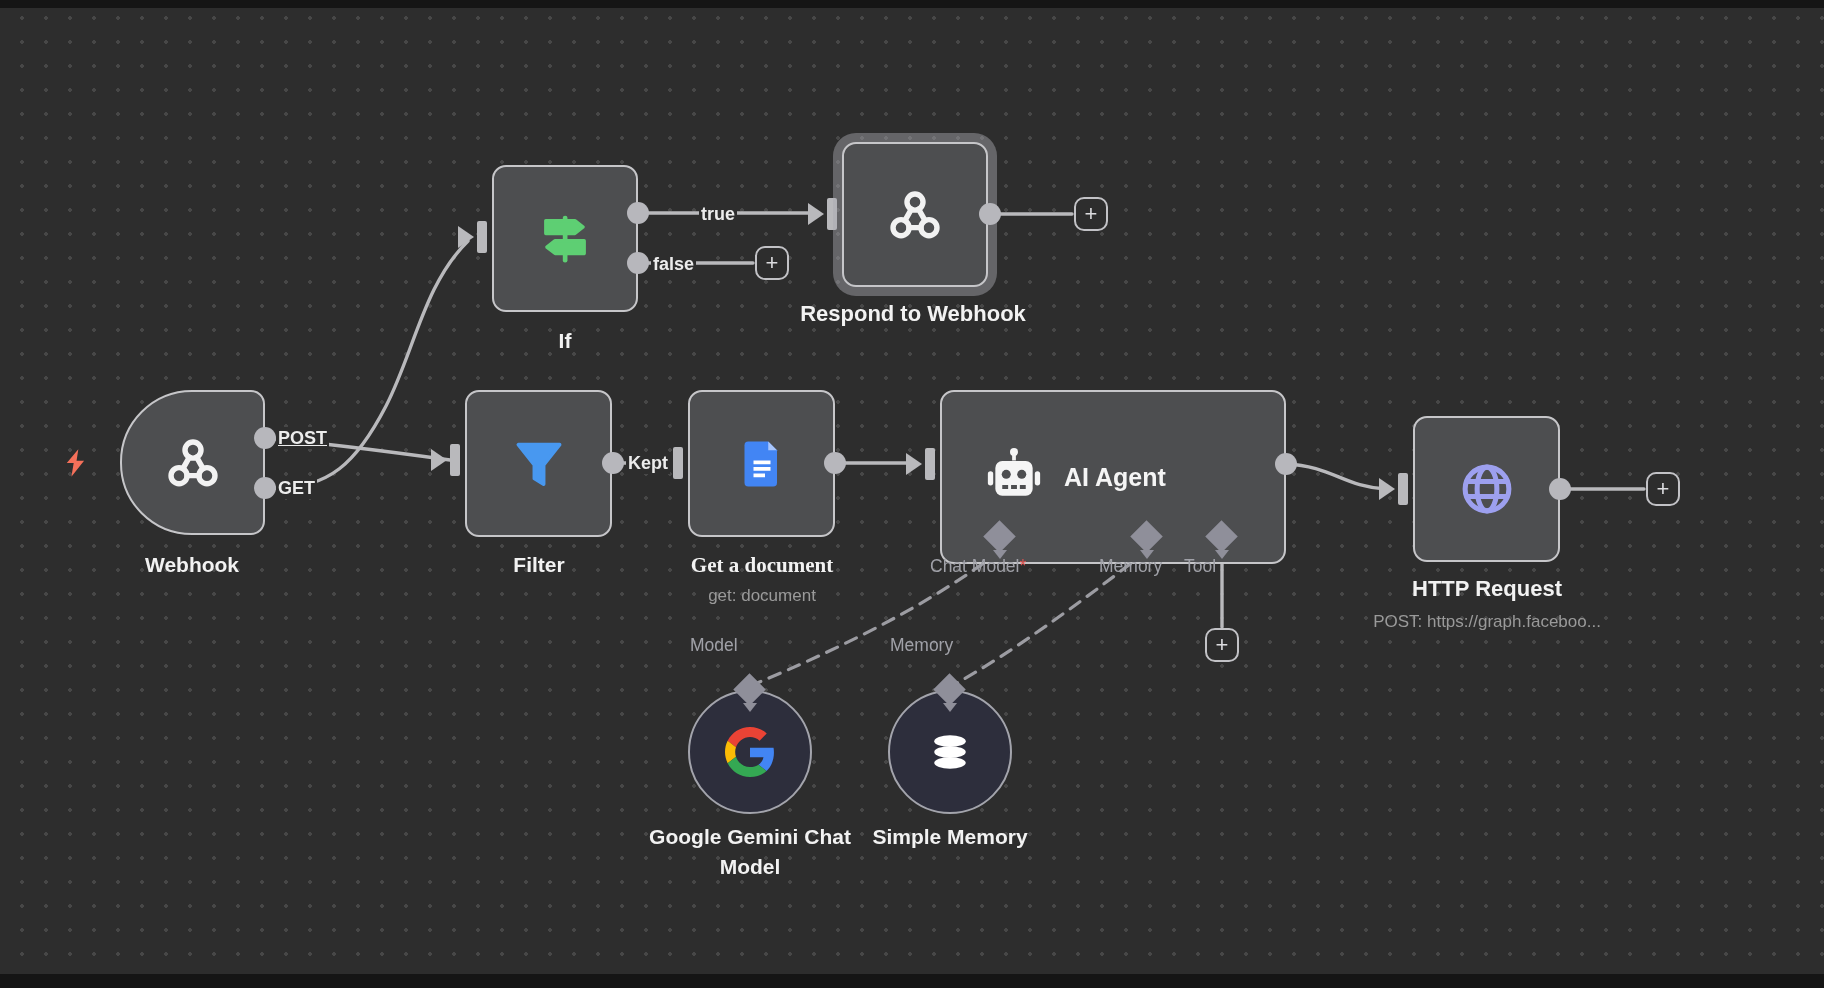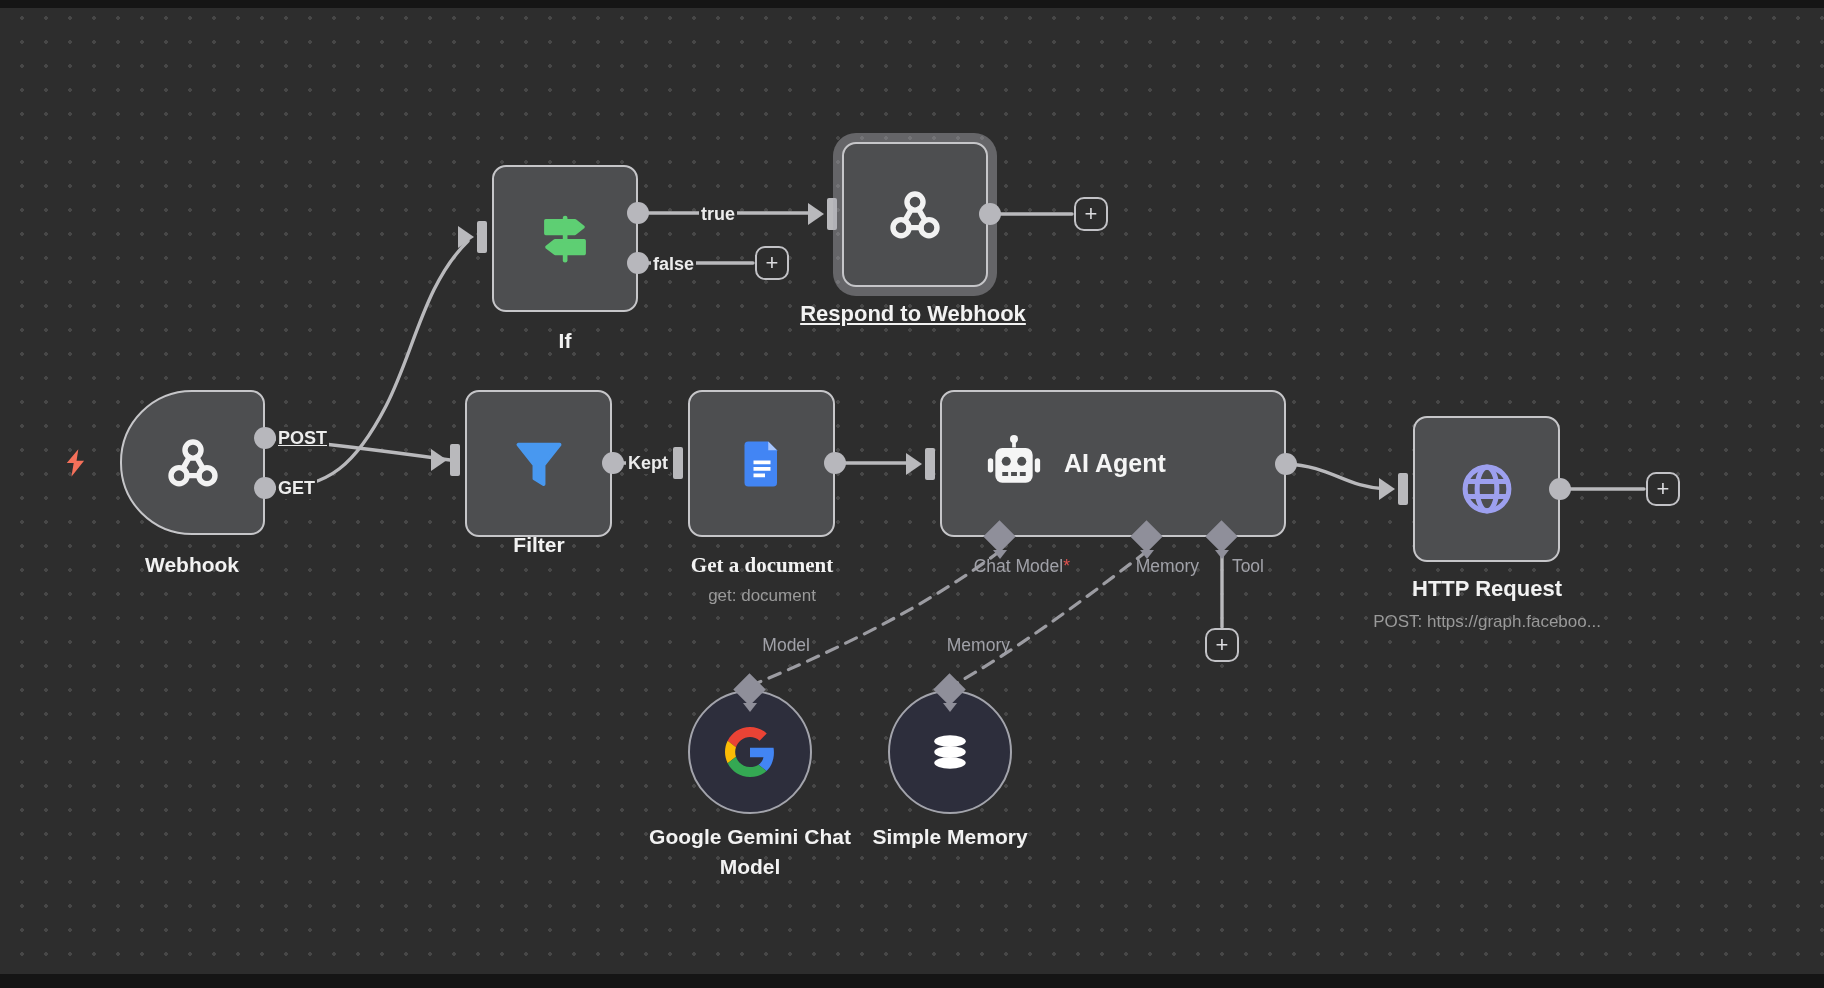--- a/index.html
+++ b/index.html
@@ -23,21 +23,21 @@
     text-align:center;line-height:30px;
   }
   .sublabel{position:absolute;z-index:3;color:#9a9a9a;font-weight:400;font-size:17px;text-align:center;}
   .wlabel{
     position:absolute;z-index:4;color:#ececec;font-weight:600;font-size:18px;
     background:#2d2d2d;padding:0 2px;line-height:22px;
   }
   .port-circle{position:absolute;z-index:3;width:22px;height:22px;border-radius:50%;background:#b7b7bc;}
   .diamond{position:absolute;z-index:3;width:23px;height:23px;background:#8f8f9a;transform:rotate(45deg);}
   .diamond-arrow{position:absolute;z-index:3;width:0;height:0;border-left:7px solid transparent;border-right:7px solid transparent;border-top:9px solid #8f8f9a;}
-  .plabel{position:absolute;z-index:3;color:#a0a1a8;font-weight:500;font-size:17.5px;text-align:right;}
+  .plabel{position:absolute;z-index:3;color:#a0a1a8;font-weight:500;font-size:17.5px;text-align:left;}
   .req{color:#e0524f;}
   .plus{
     position:absolute;z-index:3;width:34px;height:34px;box-sizing:border-box;
     border:2.5px solid #c2c2c6;border-radius:10px;background:#2d2d2d;
     color:#dcdcdf;font-size:22px;font-weight:400;line-height:29px;text-align:center;
   }
   .subnode{
     position:absolute;z-index:2;width:124px;height:124px;border-radius:50%;
     background:#2d2e3c;border:2.5px solid #a3a4ac;box-sizing:border-box;
     display:flex;align-items:center;justify-content:center;
@@ -125,45 +125,45 @@
       <circle cx="12" cy="7" r="3.1"></circle>
         <circle cx="6.6" cy="16.9" r="3.1"></circle>
         <circle cx="17.4" cy="16.9" r="3.1"></circle>
       <path d="M10.6 9.7 L8.1 14.2"></path>
         <path d="M13.4 9.7 L15.9 14.2"></path>
         <path d="M9.7 16.9 L14.3 16.9"></path>
     </svg>
   </div>
   <div class="port-circle" style="left:979px;top:203px;"></div>
   <div class="plus" style="left:1074px;top:197px;">+</div>
-  <div class="nlabel" style="left:763px;top:299px;width:300px;font-size:22px;text-decoration:underline;">Respond to Webhook</div>
+  <div class="nlabel" style="left:763px;top:299px;width:300px;font-size:22px;">Respond to Webhook</div>
 
   <div class="node" style="left:465px;top:390px;width:147px;height:147px;">
     <svg width="62" height="62" viewBox="0 0 24 24">
       <polygon points="4,4.5 20,4.5 13.8,12.3 13.8,19.8 10.2,17.6 10.2,12.3" fill="#4898f0" stroke="#4898f0" stroke-width="1.4" stroke-linejoin="round"></polygon>
     </svg>
   </div>
   <div class="port-circle" style="left:602px;top:452px;"></div>
   <div class="wlabel" style="left:626px;top:452px;">Kept</div>
-  <div class="nlabel" style="left:439px;top:530px;width:200px;">Filter</div>
+  <div class="nlabel" style="left:439px;top:550px;width:200px;">Filter</div>
 
   <div class="node" style="left:688px;top:390px;width:147px;height:147px;">
     <svg width="60" height="60" viewBox="0 0 24 24">
       <path d="M6.5 3 h8 l3.5 3.5 v13 a1.5 1.5 0 0 1 -1.5 1.5 h-10 a1.5 1.5 0 0 1 -1.5 -1.5 v-15 a1.5 1.5 0 0 1 1.5 -1.5 z" fill="#4285f4"></path>
       <polygon points="14.5,3 18,6.5 14.5,6.5" fill="#a9c6fb"></polygon>
       <rect x="8.6" y="10.6" width="6.8" height="1.5" fill="#ffffff"></rect>
       <rect x="8.6" y="13.2" width="6.8" height="1.5" fill="#ffffff"></rect>
       <rect x="8.6" y="15.8" width="4.6" height="1.5" fill="#ffffff"></rect>
     </svg>
   </div>
   <div class="port-circle" style="left:824px;top:452px;"></div>
   <div class="nlabel" style="left:637px;top:550px;width:250px;font-family:Liberation Serif, serif;">Get a document</div>
   <div class="sublabel" style="left:637px;top:586px;width:250px;">get: document</div>
 
-  <div class="node" style="left:940px;top:390px;width:346px;height:147px;justify-content:flex-start;padding-left:40px;">
+  <div class="node" style="left:940px;top:390px;width:346px;height:174px;justify-content:flex-start;padding-left:40px;">
     <svg width="64" height="64" viewBox="0 0 24 24" fill="#f5f5f5">
       <circle cx="12" cy="2.6" r="1.5"></circle>
         <rect x="11.3" y="3.6" width="1.4" height="2.2"></rect>
       <rect x="5" y="6" width="14" height="13" rx="2.6"></rect>
       <rect x="2.2" y="9.8" width="2" height="5.4" rx="1"></rect>
         <rect x="19.8" y="9.8" width="2" height="5.4" rx="1"></rect>
       <circle cx="9.1" cy="11" r="1.7" fill="#4d4e50"></circle>
         <circle cx="14.9" cy="11" r="1.7" fill="#4d4e50"></circle>
       <rect x="7.6" y="15" width="2.2" height="1.5" fill="#4d4e50"></rect>
       <rect x="10.9" y="15" width="2.2" height="1.5" fill="#4d4e50"></rect>

